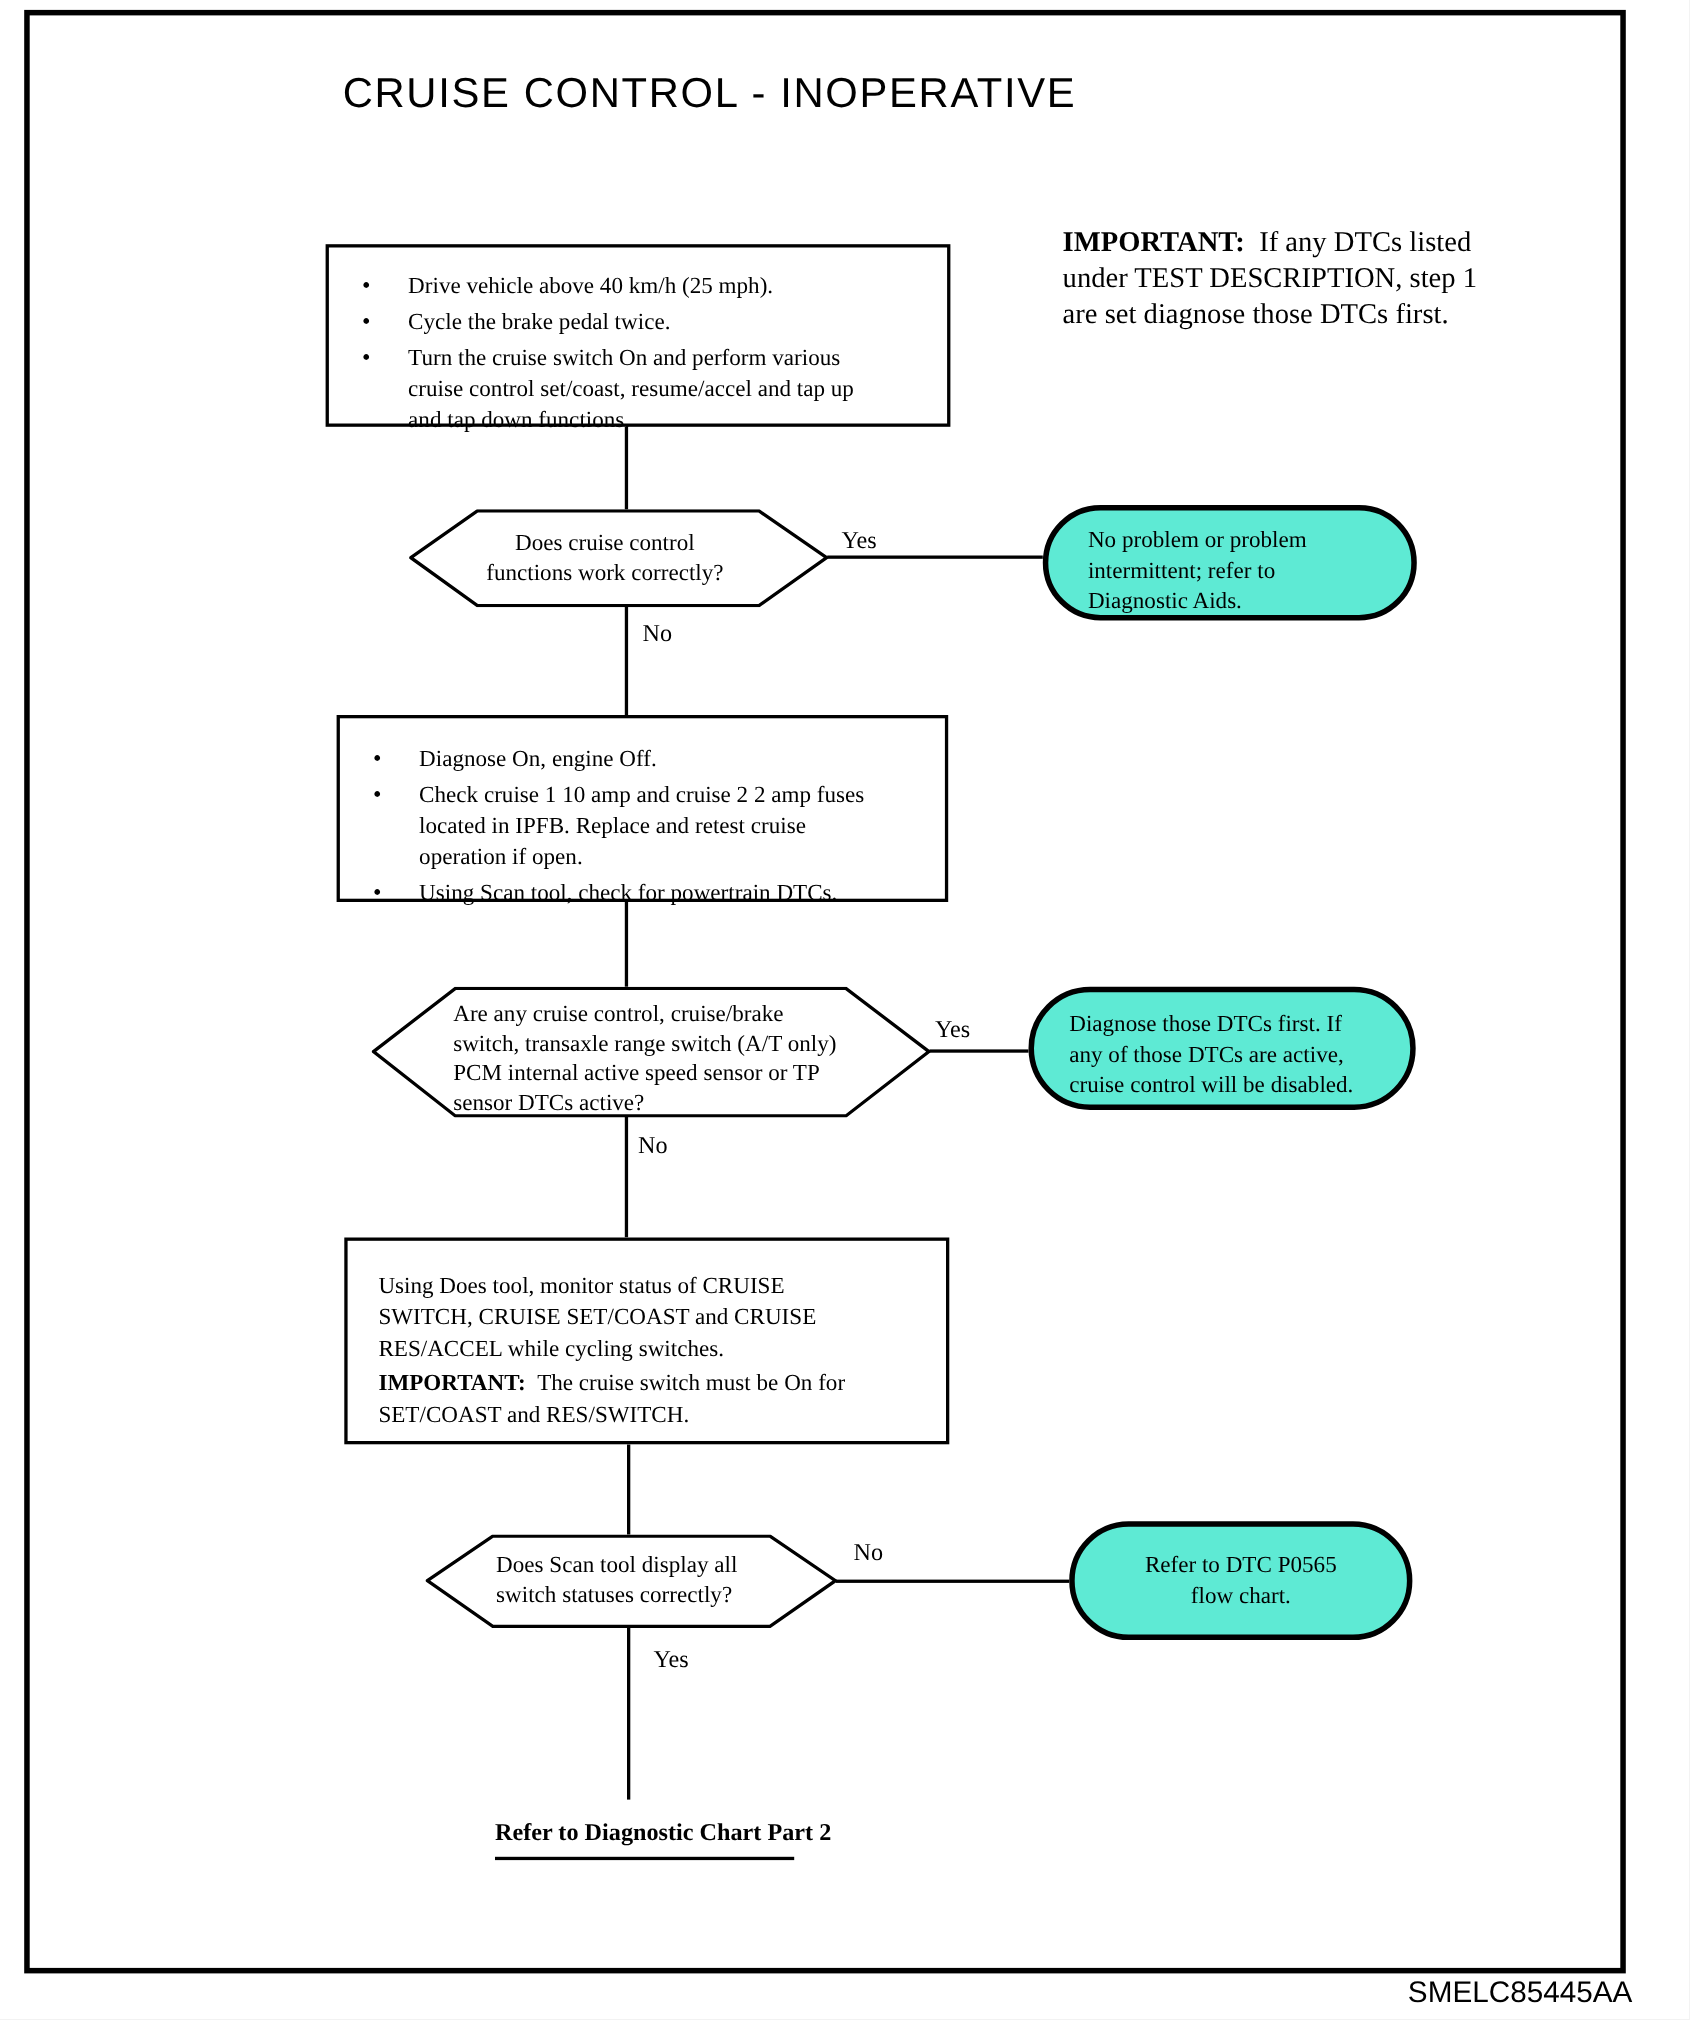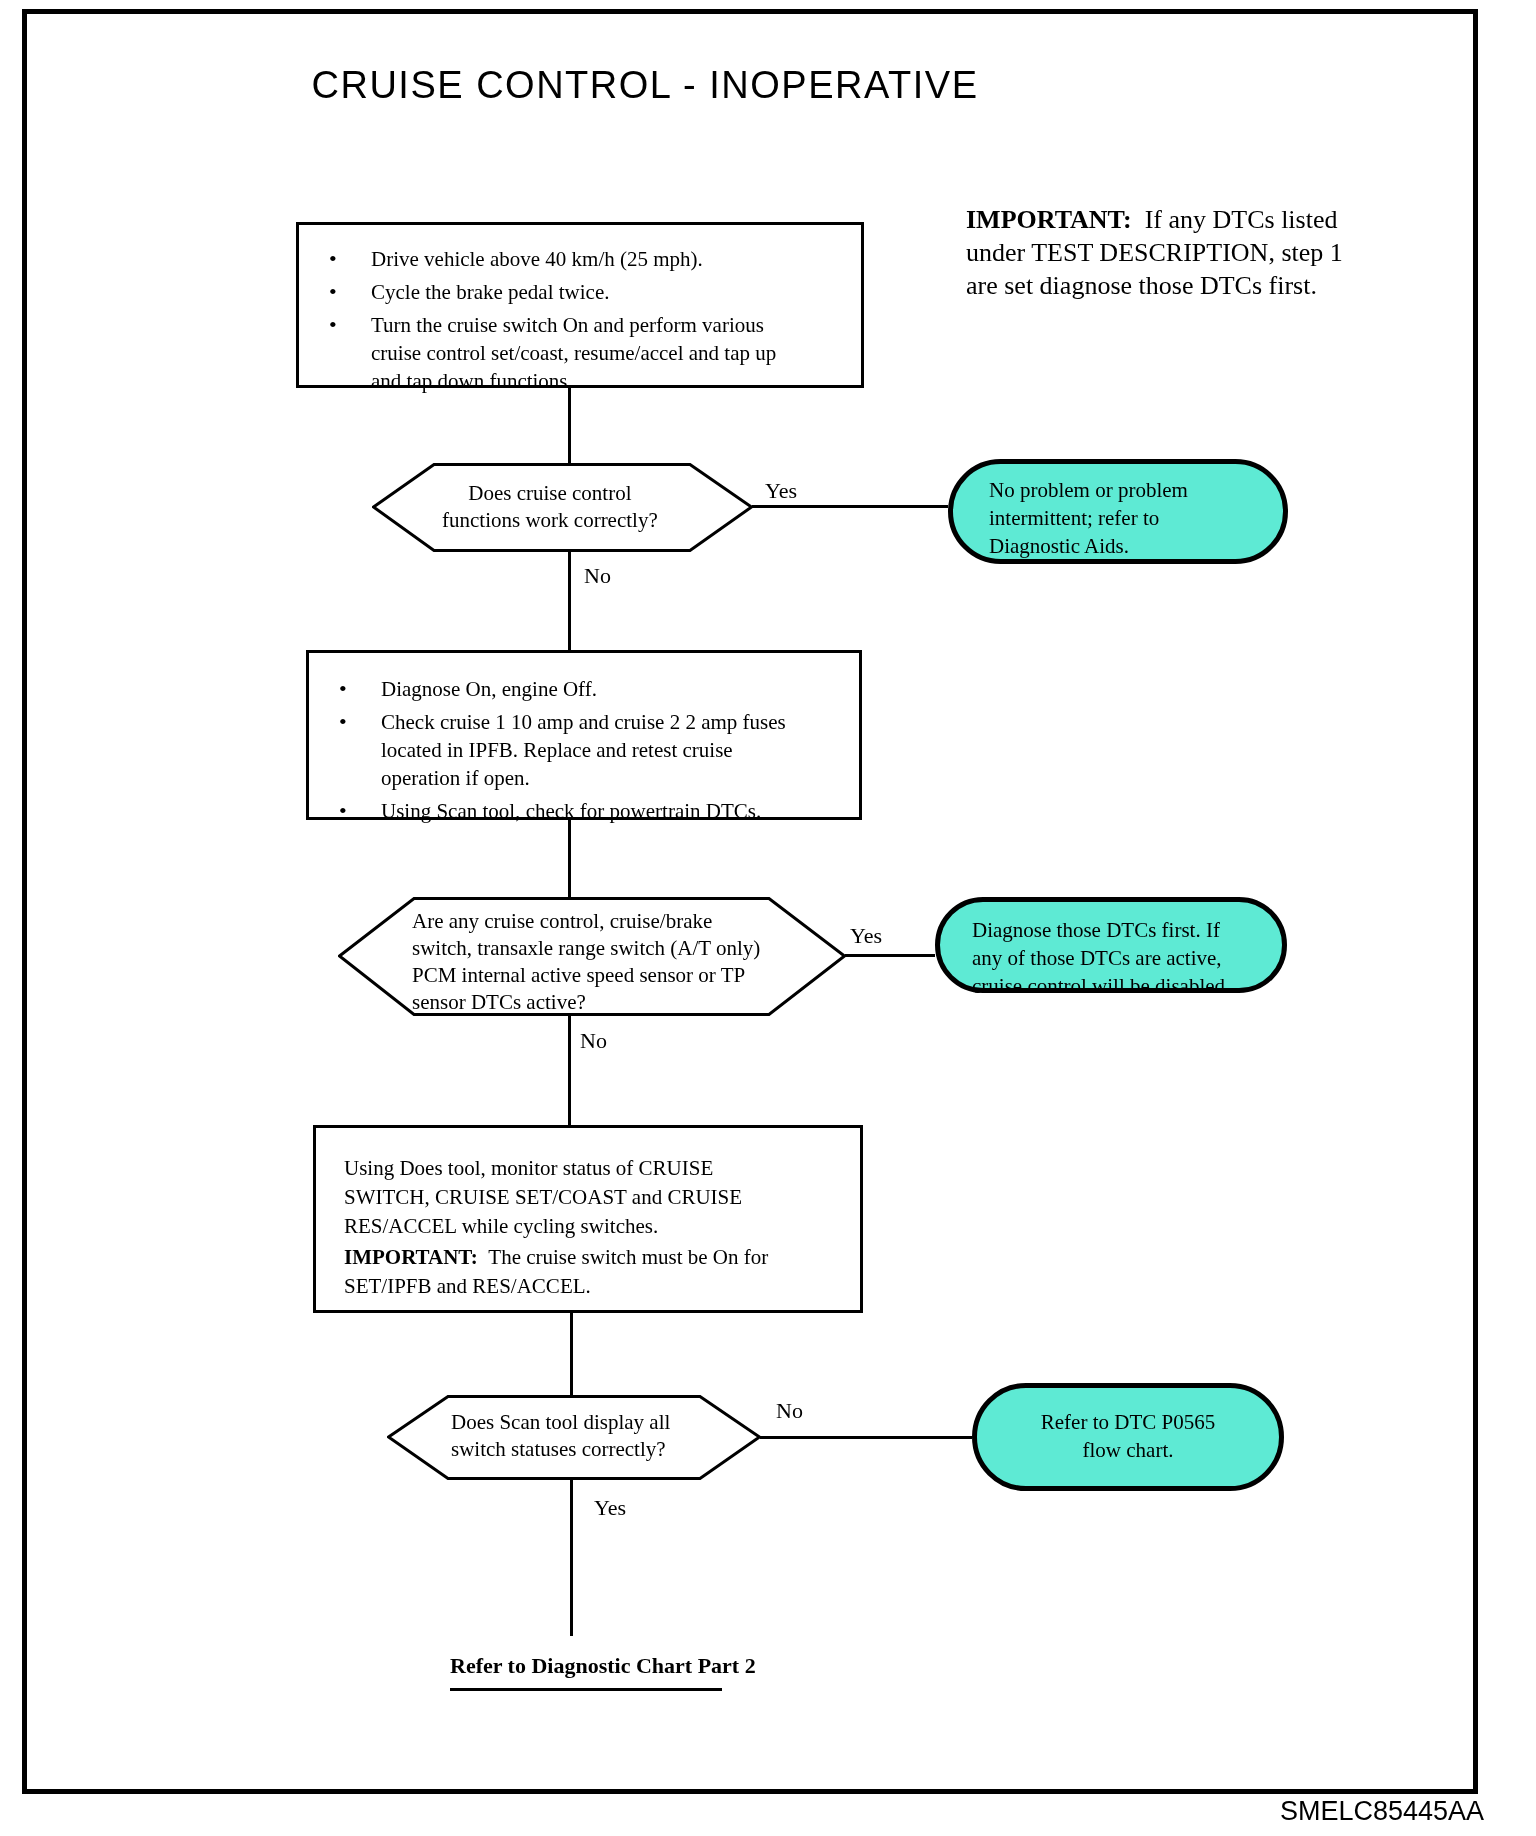--- a/index.html
+++ b/index.html
@@ -22,21 +22,21 @@
   .marker{width:42px;flex:none;font-size:22px;}
   .bl,.sline,.hl{display:block;white-space:nowrap;}
   .line{position:absolute;background:#000;}
   .elabel{position:absolute;font-size:22px;}
   .hex{position:absolute;}
   .hex svg{position:absolute;left:0;top:0;display:block;}
   .hex-text{position:absolute;font-size:21px;line-height:27px;}
   .stadium{position:absolute;border:5px solid #000;border-radius:56px;
     box-sizing:border-box;font-size:21px;line-height:28px;background:#5eead4;}
   #stadium1{left:948px;top:459px;width:340px;height:105px;padding:12px 8px 0 36px;}
-  #stadium2{left:935px;top:897px;width:352px;height:96px;padding:14px 6px 0 32px;}
+  #stadium2{left:935px;top:897px;width:352px;height:112px;padding:14px 6px 0 32px;}
   #stadium3{left:972px;top:1383px;width:312px;height:108px;padding:20px 0 0 0;text-align:center;}
   .para2{margin-top:2px;}
   .footer-ref{position:absolute;left:450px;top:1653px;width:272px;text-align:center;
     font-weight:bold;font-size:22px;border-bottom:3px solid #000;padding-bottom:9px;white-space:nowrap;}
   .doc-id{position:absolute;right:52px;top:1796px;font-family:"Liberation Sans",sans-serif;font-size:27px;}
 </style>
 </head>
 <body>
 
 <div class="canvas">
@@ -146,21 +146,21 @@
   </div>
 
   <div class="pbox" id="box3">
     <div>
       <span class="hl">Using Does tool, monitor status of CRUISE</span>
       <span class="hl">SWITCH, CRUISE SET/COAST and CRUISE</span>
       <span class="hl">RES/ACCEL while cycling switches.</span>
     </div>
     <div class="para2">
       <span class="hl"><b>IMPORTANT:</b>&nbsp;&nbsp;<span>The cruise switch must be On for</span></span>
-      <span class="hl">SET/IPFB and RES/ACCEL.</span>
+      <span class="hl">SET/COAST and RES/SWITCH.</span>
     </div>
   </div>
 
   <div class="hex" style="left:387px;top:1395px;width:374px;height:85px;">
     <svg width="374" height="85">
       <polygon points="1.5,42 61,1.5 313,1.5 372.5,42 313,83.5 61,83.5" fill="#fff" stroke="#000" stroke-width="3"></polygon>
     </svg>
     <div class="hex-text" style="left:64px;top:14px;">
       <span class="hl">Does Scan tool display all</span>
       <span class="hl">switch statuses correctly?</span>

